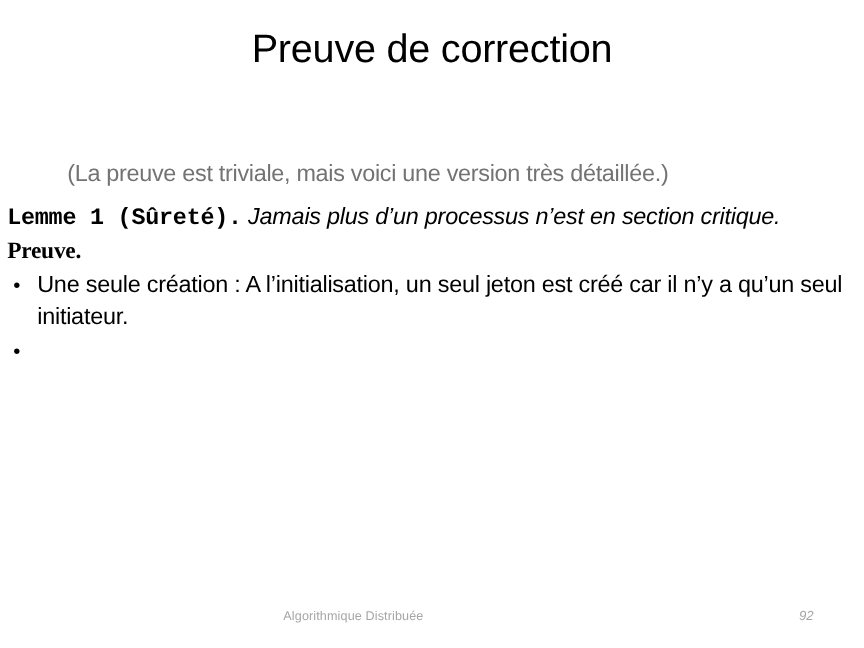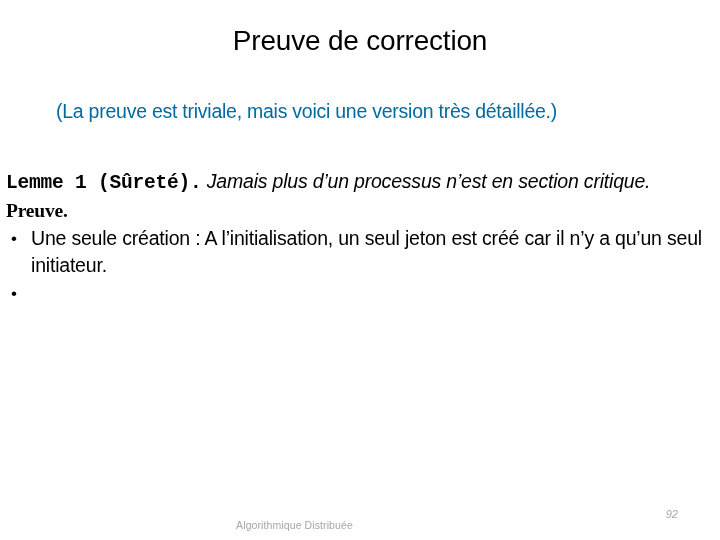--- a/index.html
+++ b/index.html
@@ -23,38 +23,38 @@
     height: 540px;
   }
 
   
   .slide-title {
     position: absolute;
     left: 0;
     top: 21px;
     width: 720px;
     text-align: center;
-    font-size: 28px;
+    font-size: 33px;
     line-height: 40px;
     font-weight: 400;
     letter-spacing: -0.2px;
     color: #000000;
     white-space: nowrap;
   }
 
   
   .subtitle-line {
     position: absolute;
     left: 56px;
-    top: 98px;
+    top: 132px;
     width: 624px;
     font-size: 19.5px;
     line-height: 26px;
     letter-spacing: -0.25px;
-    color: #0369a1;
+    color: #737373;
   }
 
   
   .body-block {
     position: absolute;
     left: 6px;
     top: 168px;
     width: 708px;
     font-size: 19.5px;
     line-height: 27.4px;
@@ -116,21 +116,21 @@
 
   .qed {
     font-family: "DejaVu Sans", sans-serif;
     font-size: 17px;
   }
 
   
   .footer-center {
     position: absolute;
     left: 0;
-    top: 518px;
+    top: 507px;
     width: 589px;
     text-align: center;
     font-size: 10.5px;
     line-height: 14px;
     color: #a6a6a6;
     letter-spacing: 0.1px;
   }
   .footer-page {
     position: absolute;
     right: 42px;

